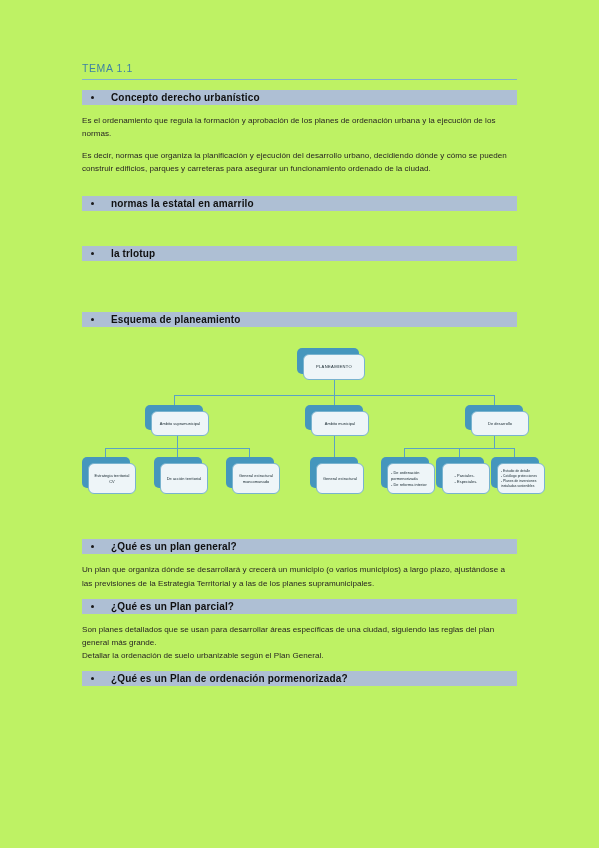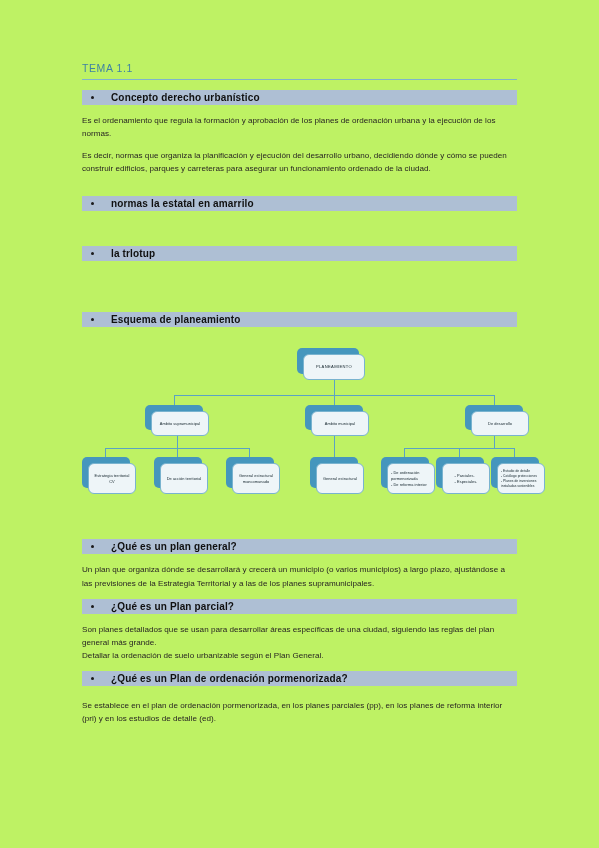--- a/index.html
+++ b/index.html
@@ -185,16 +185,15 @@
     </div>
     <p class="body" style="white-space:pre-line;">Son planes detallados que se usan para desarrollar áreas específicas de una ciudad, siguiendo las reglas del plan general más grande.
 Detallar la ordenación de suelo urbanizable según el Plan General.</p>
 
     <div class="gap-sm"></div>
 
     <div class="bar">
       <span class="dot"></span>
       <span class="bar-label">¿Qué es un Plan de ordenación pormenorizada?</span>
     </div>
-    <p class="body" style="margin-top:13px;">Se establece en el plan de ordenación pormenorizada, en los planes parciales (pp), en los planes de reforma interior (pri) y en los estudios de detalle (ed).</p>
 
   </div>
 </div>
 
 </body></html>

